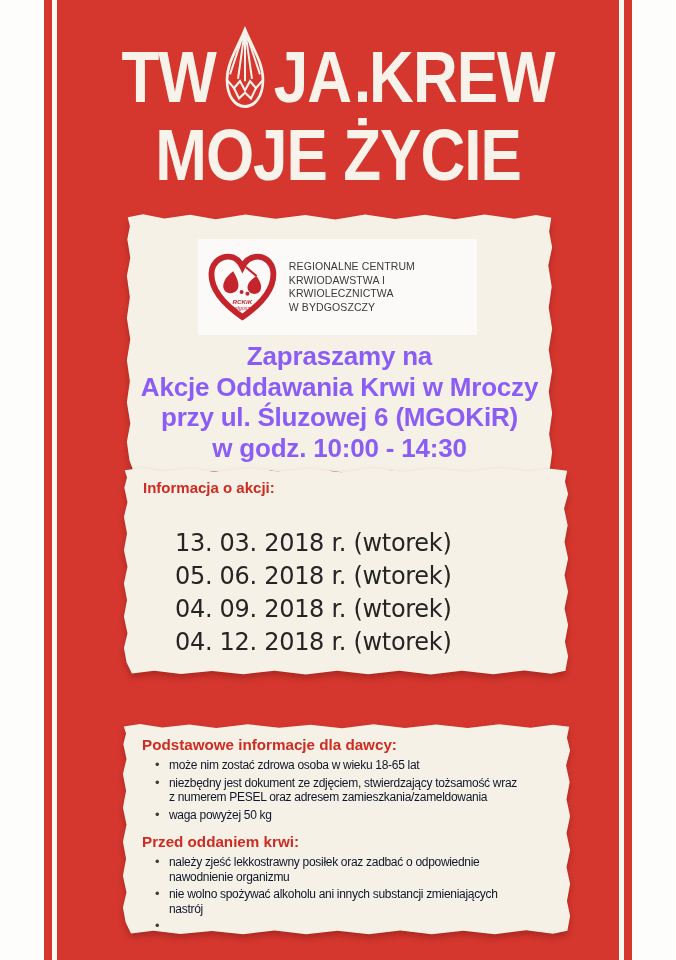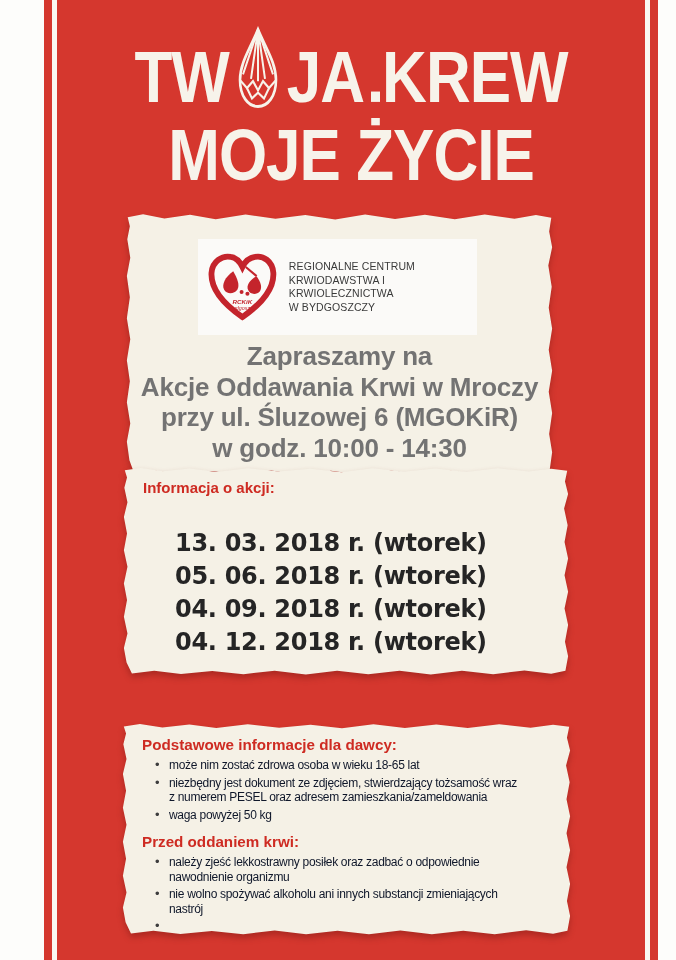--- a/index.html
+++ b/index.html
@@ -1,20 +1,20 @@
 <!DOCTYPE html>
 <html><head>
 <meta charset="utf-8">
 <style>
   html,body{margin:0;padding:0;}
   .page{
     position:relative;width:676px;height:960px;overflow:hidden;
     background:#fdfdfb;font-family:"Liberation Sans",sans-serif;
   }
-  .poster{position:absolute;left:44px;top:0;width:588px;height:960px;background:#d5372e;padding-left:26px;}
+  .poster{position:absolute;left:44px;top:0;width:588px;height:960px;background:#d5372e;}
   .stripe{position:absolute;top:0;bottom:0;width:5px;background:#faf8f2;}
   .stripe.l{left:8px}.stripe.r{right:8px}
 
   
   .title{
     position:absolute;left:0;right:0;top:26px;text-align:center;
     color:#f7f3ea;font-weight:bold;letter-spacing:-1px;
     transform:scaleY(1.15);transform-origin:top center;
   }
   .t1{display:flex;justify-content:center;align-items:flex-end;font-size:62px;line-height:62px;}
@@ -38,29 +38,29 @@
   .box3-wrap{left:78px;top:723px;width:449px;height:212px;}
 
   
   .logo-strip{
     position:absolute;left:72px;top:26px;width:279px;height:96px;
     background:#fbfaf8;display:flex;align-items:center;padding:2px 6px;box-sizing:border-box;
   }
   .org{font-size:10.5px;line-height:13.5px;color:#3a3a3a;margin-left:8px;letter-spacing:0.1px;}
   .invite{
     position:absolute;top:128px;left:4px;right:4px;text-align:center;
-    font-weight:bold;font-size:26px;line-height:30.5px;color:#737373;letter-spacing:-0.2px;
+    font-weight:bold;font-size:26px;line-height:30.5px;color:#8b5cf6;letter-spacing:-0.2px;
   }
 
   
   .red-head{font-weight:bold;font-size:15px;color:#ce2b22;}
   .box2 .red-head{position:absolute;left:20px;top:12px;}
   .dates{
     position:absolute;left:52px;top:60px;
-    font-weight:bold;font-size:24px;line-height:33px;letter-spacing:-0.3px;color:#252525;
+    font-weight:normal;font-size:24px;line-height:33px;letter-spacing:-0.3px;color:#252525;
     font-family:"DejaVu Sans","Liberation Sans",sans-serif;
   }
 
   
   .box3{padding:13px 8px 0 20px;box-sizing:border-box;}
   .box3 .red-head{font-size:15.2px;margin-bottom:5px;}
   .box3 .red-head.h2{margin-top:11px;}
   .bullet{display:flex;padding-left:13px;margin-bottom:3px;}
   .bdot{width:14px;flex:none;font-size:13px;line-height:14.5px;color:#3d3d3d;}
   .btext{font-size:12px;line-height:14.5px;letter-spacing:-0.3px;color:#0f172a;white-space:pre-line;}

